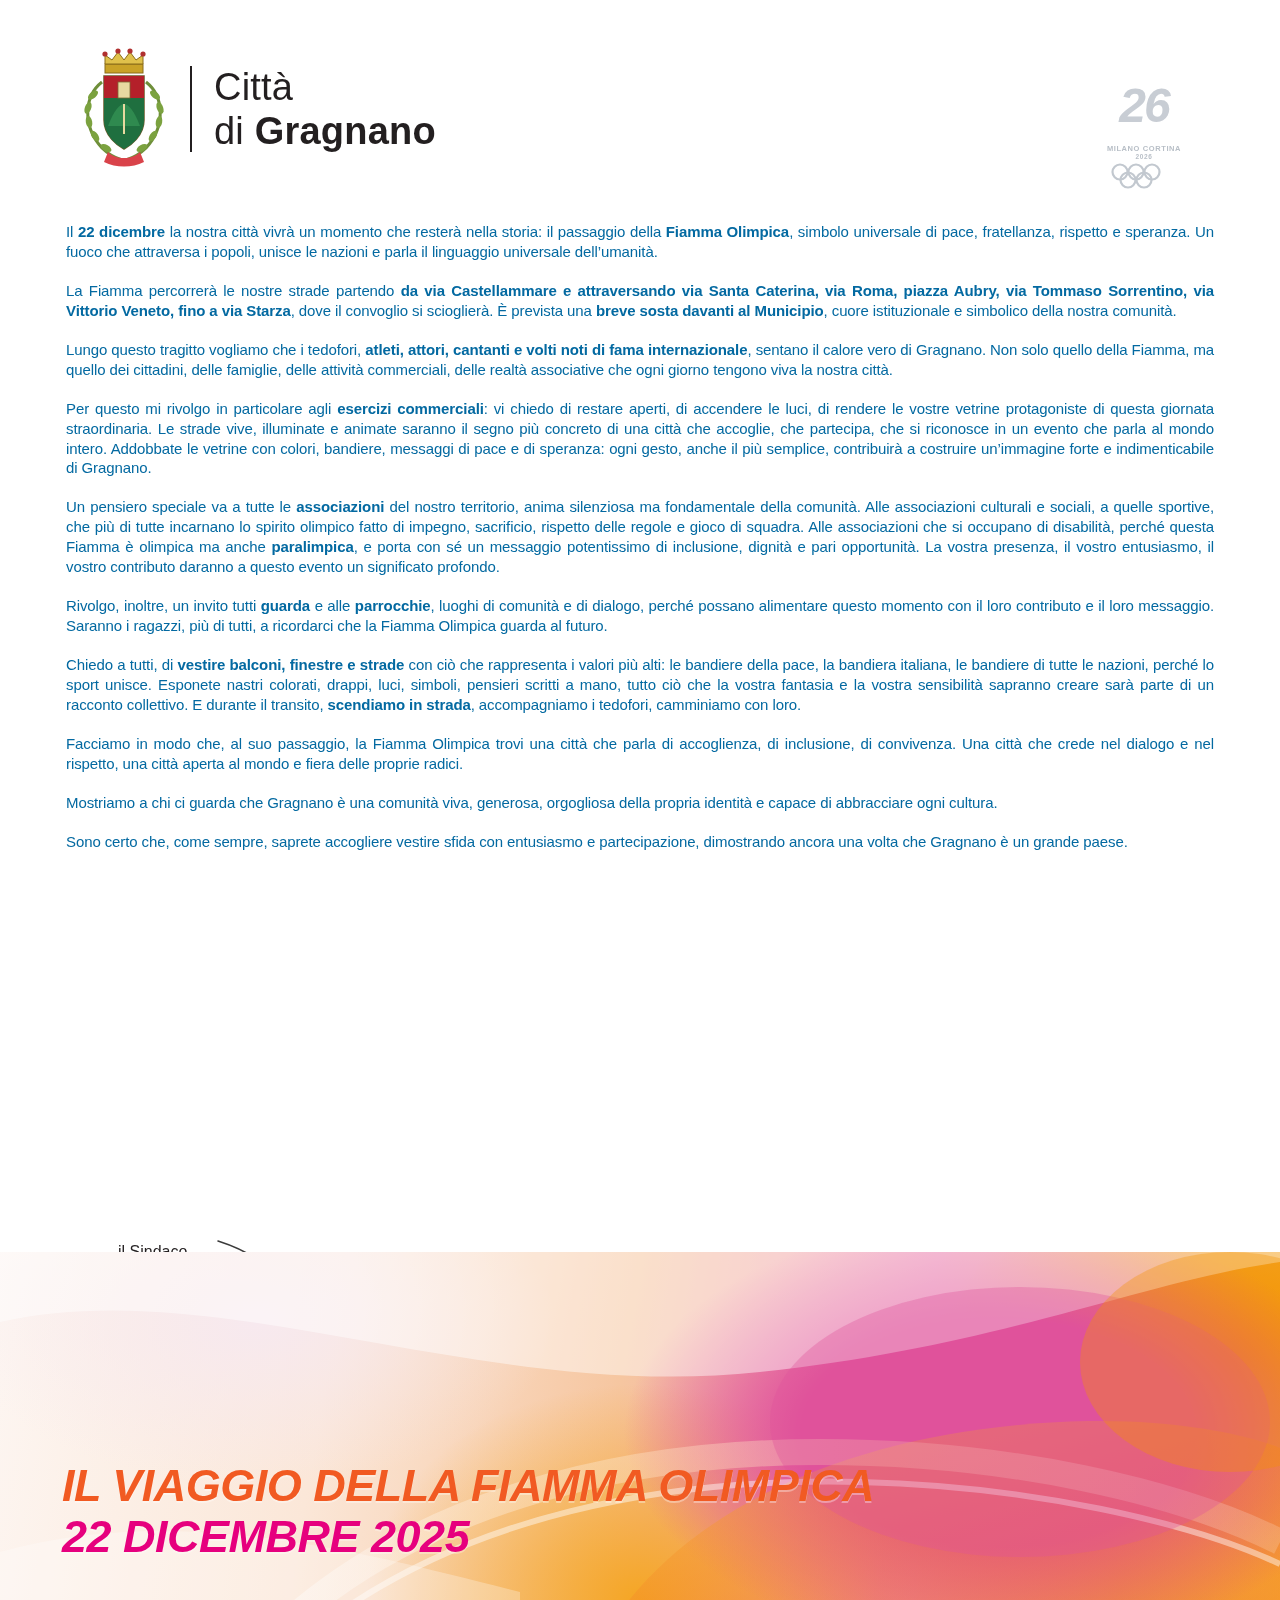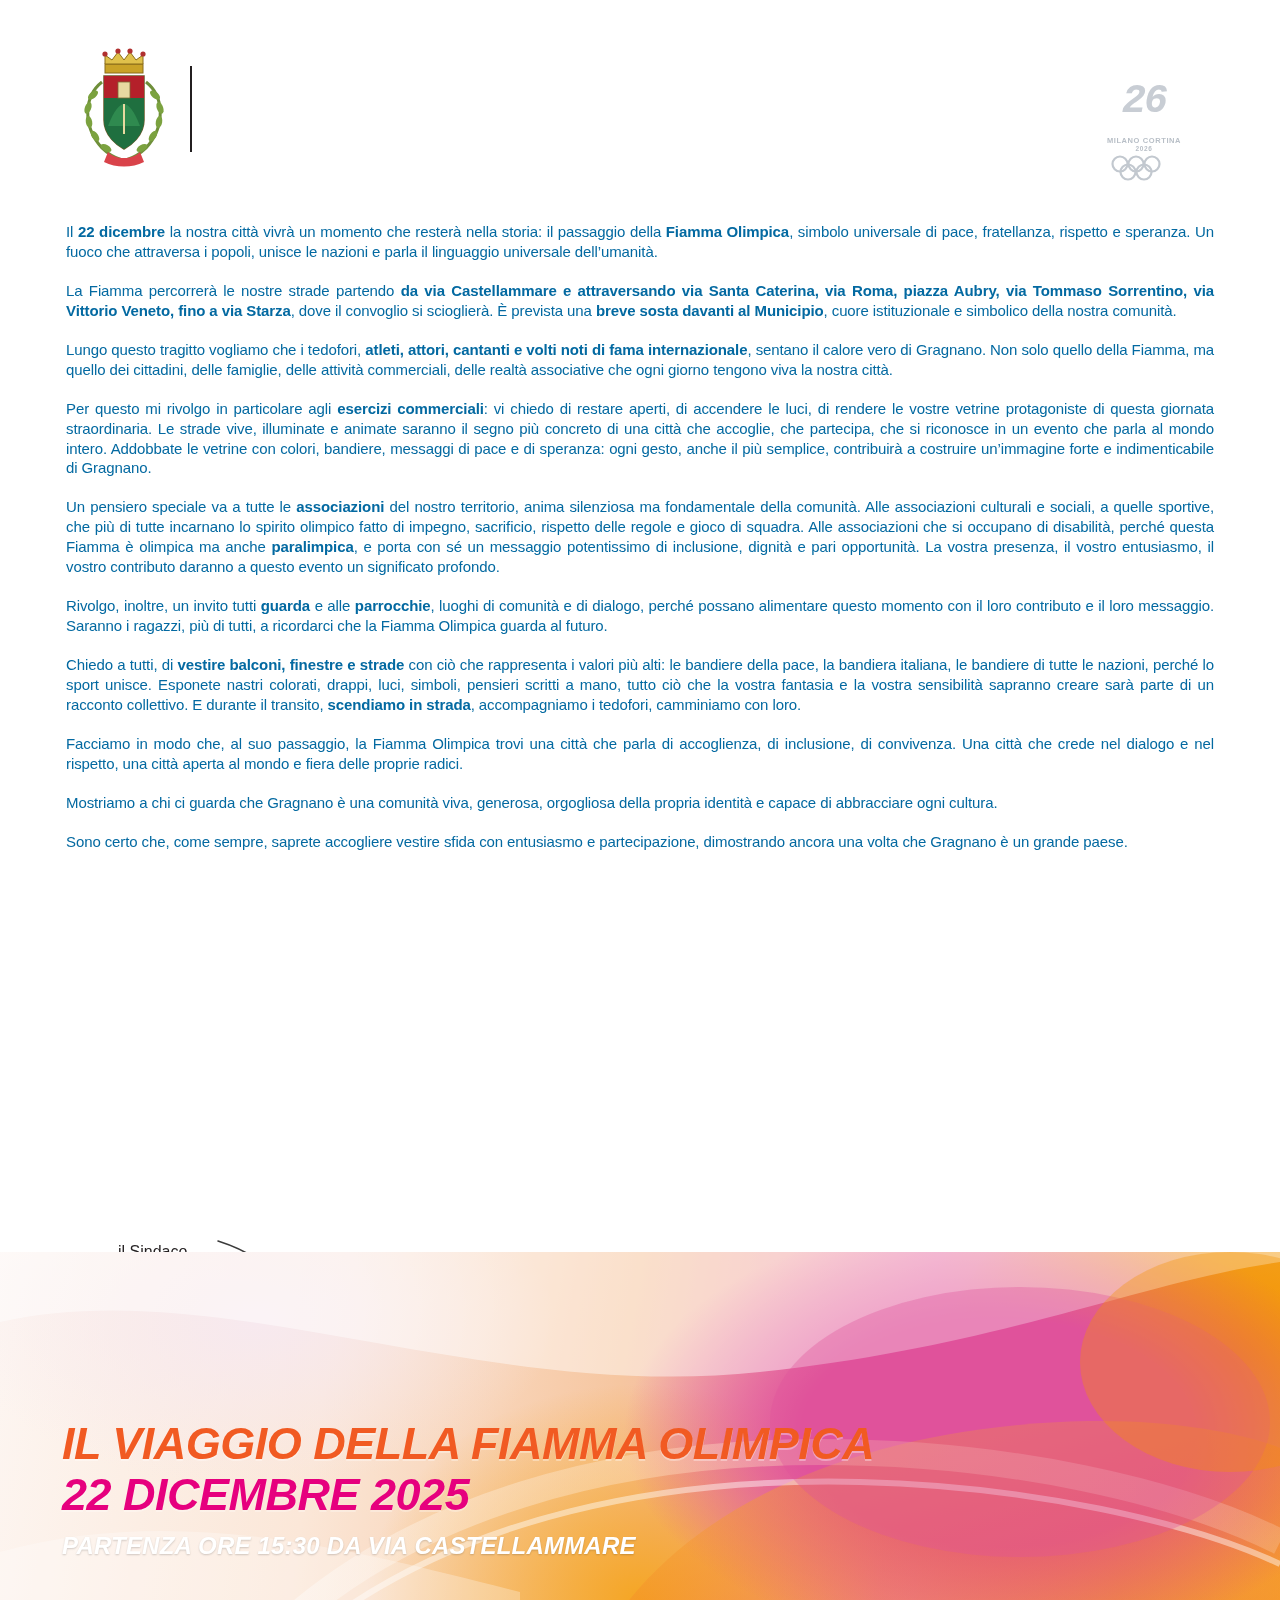--- a/index.html
+++ b/index.html
@@ -53,27 +53,26 @@
   .city-name .line2 .big { font-weight: 700; }
 
   .olympic-logo {
     position: absolute;
     right: 86px;
     top: 82px;
     width: 100px;
     text-align: center;
   }
   .olympic-logo .mark {
-    font-size: 40px;
+    font-size: 48px;
     color: #c8cdd4;
     font-style: italic;
     font-weight: 700;
     letter-spacing: -2px;
     line-height: 1;
-    font-family: Liberation Mono, monospace;
   }
   .olympic-logo .mc-text {
     font-size: 7.5px;
     color: #b8bfc7;
     letter-spacing: 0.6px;
     font-weight: 700;
     margin-top: 14px;
   }
   .olympic-logo .mc-year {
     font-size: 6.5px;
@@ -225,20 +224,26 @@
         <path d="M36 78 C42 62 48 56 52 56 C56 56 62 62 68 78 Z" fill="#2f8a4f"></path>
         <rect x="46" y="34" width="12" height="16" fill="#e8d9a0" stroke="#7a6a33" stroke-width="0.8"></rect>
         <path d="M52 56 L52 86" stroke="#e8d9a0" stroke-width="2"></path>
 
         <path d="M36 104 C44 112 60 112 68 104 L72 114 C60 120 44 120 32 114 Z" fill="#d9434a"></path>
       </svg>
     </div>
 
     <div class="crest-divider"></div>
 
+    <div class="city-name">
+      <span class="line1">Città</span>
+      <span class="line2">
+        <span class="small">di </span><span class="big">Gragnano</span>
+      </span>
+    </div>
   </div>
 
   <div class="olympic-logo">
     <div class="mark">26</div>
     <div class="mc-text">MILANO CORTINA</div>
     <div class="mc-year">2026</div>
     <div class="rings">
       <svg width="74" height="26" viewBox="0 0 74 26">
         <g fill="none" stroke="#c2c8cf" stroke-width="2.2">
           <circle cx="13" cy="9" r="7.5"></circle>
@@ -300,15 +305,14 @@
     <path d="M0 300 C180 250 360 300 520 340 L520 360 L0 360 Z" fill="#ffffff" opacity="0.28"></path>
     <path d="M300 360 C420 260 600 200 820 200 C1010 200 1180 240 1280 290" fill="none" stroke="url(#sw1)" stroke-width="26" opacity="0.7"></path>
     <path d="M340 360 C470 270 650 225 860 230 C1030 234 1190 270 1280 312" fill="none" stroke="#ffffff" stroke-width="6" opacity="0.45"></path>
     <ellipse cx="1020" cy="170" rx="250" ry="135" fill="#e0529b" opacity="0.35"></ellipse>
     <ellipse cx="1230" cy="110" rx="150" ry="110" fill="#f39200" opacity="0.35"></ellipse>
   </svg>
 
   <div class="footer-text">
     <div class="f-title" style="color: rgb(241, 90, 34);">IL VIAGGIO DELLA FIAMMA OLIMPICA</div>
     <div class="f-date" style="color: rgb(230, 0, 126);">22 DICEMBRE 2025</div>
-    <div class="f-sub" style="color: rgb(255, 255, 255);">PARTENZA ORE 15:30 DA VIA CASTELLAMMARE</div>
   </div>
 </div>
 
 </body></html>

